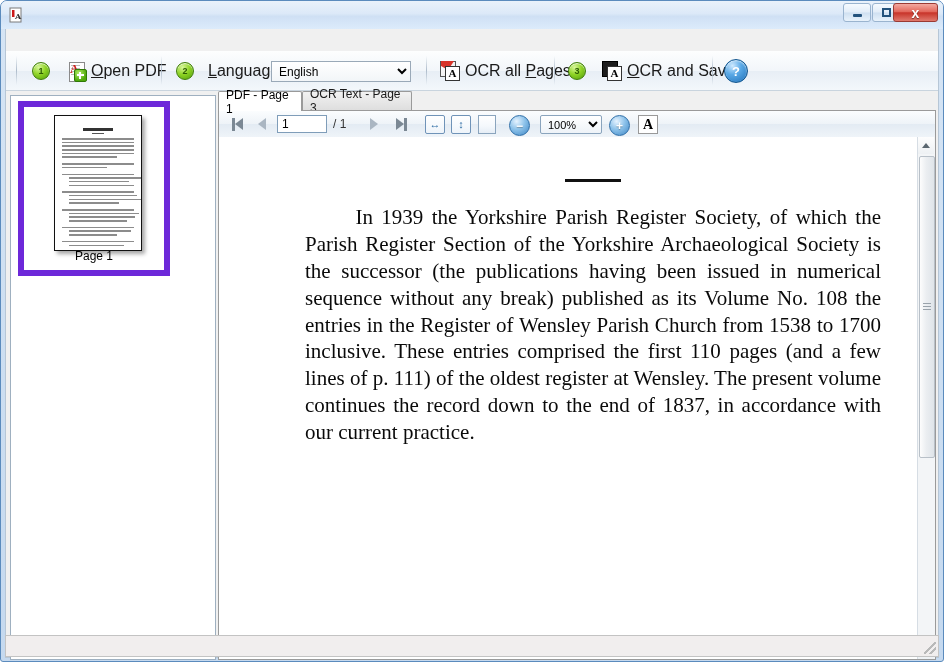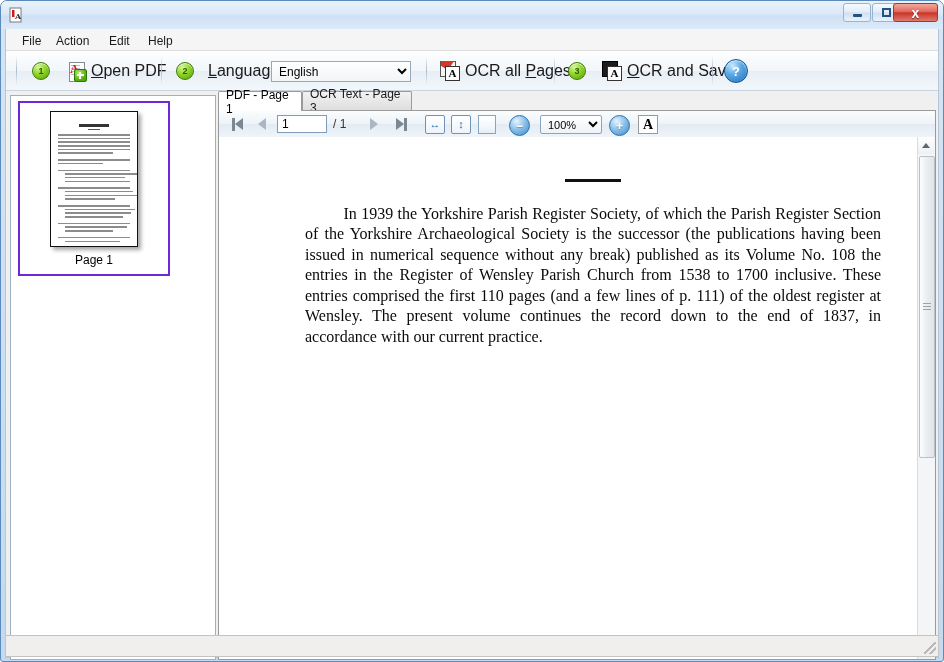--- a/index.html
+++ b/index.html
@@ -191,21 +191,21 @@
   
   #thumbpanel {
     position:absolute; left:4px; top:66px;
     width: 206px; height: 565px;
     background:#fff; border:1px solid #9fb0c0;
     box-sizing:border-box;
   }
   #thumb-card {
     position:absolute; left:7px; top:5px;
     width: 152px; height: 175px;
-    border: 2px solid #6d28d9;
+    border: 6px solid #6d28d9;
     background:#fff;
     box-sizing: border-box;
   }
   #thumb-page {
     position:absolute; left:30px; top:8px;
     width: 86px; height: 134px;
     background:#fff; border:1px solid #111;
     box-shadow: 3px 3px 4px rgba(0,0,0,.35);
     overflow:hidden;
   }
@@ -339,21 +339,21 @@
     text-align:center; font-size:26px; letter-spacing:1.2px;
     font-weight:bold; margin: 0 0 6px; font-family:"Liberation Serif",serif;
   }
   #doc-rule {
     width: 56px; height: 3px; background:#111;
     margin: 12px auto 22px;
   }
   #doc-body p {
     text-align: justify;
     text-justify: inter-word;
-    font-size: 16px;
+    font-size: 21px;
     line-height: 1.28;
     margin: 16px 0 10px;
     text-indent: 2.4em;
   }
 
   
   #vscroll {
     position:absolute; right:0; top:26px; width:17px; bottom:0;
     background:#f3f5f7; border-left:1px solid #d6dde4;
   }
@@ -419,26 +419,20 @@
     </div>
     <div class="wbtn" id="btn-close">
       <span class="glyph">
         <span class="close-x">x</span>
       </span>
     </div>
   </div>
 
   <div id="client">
 
-    <div id="menubar">
-      <div class="menu-item" style="left:8px">File</div>
-      <div class="menu-item" style="left:42px">Action</div>
-      <div class="menu-item" style="left:95px">Edit</div>
-      <div class="menu-item" style="left:134px">Help</div>
-    </div>
 
     <div id="toolbar">
       <div class="tb-sep" style="left:10px"></div>
 
       <div class="tb-item" style="left:22px">
         <span class="step-badge">1</span>
       </div>
       <div class="tb-item" style="left:58px">
         <span class="pdf-doc-ico">
           <span class="sheet"></span>

